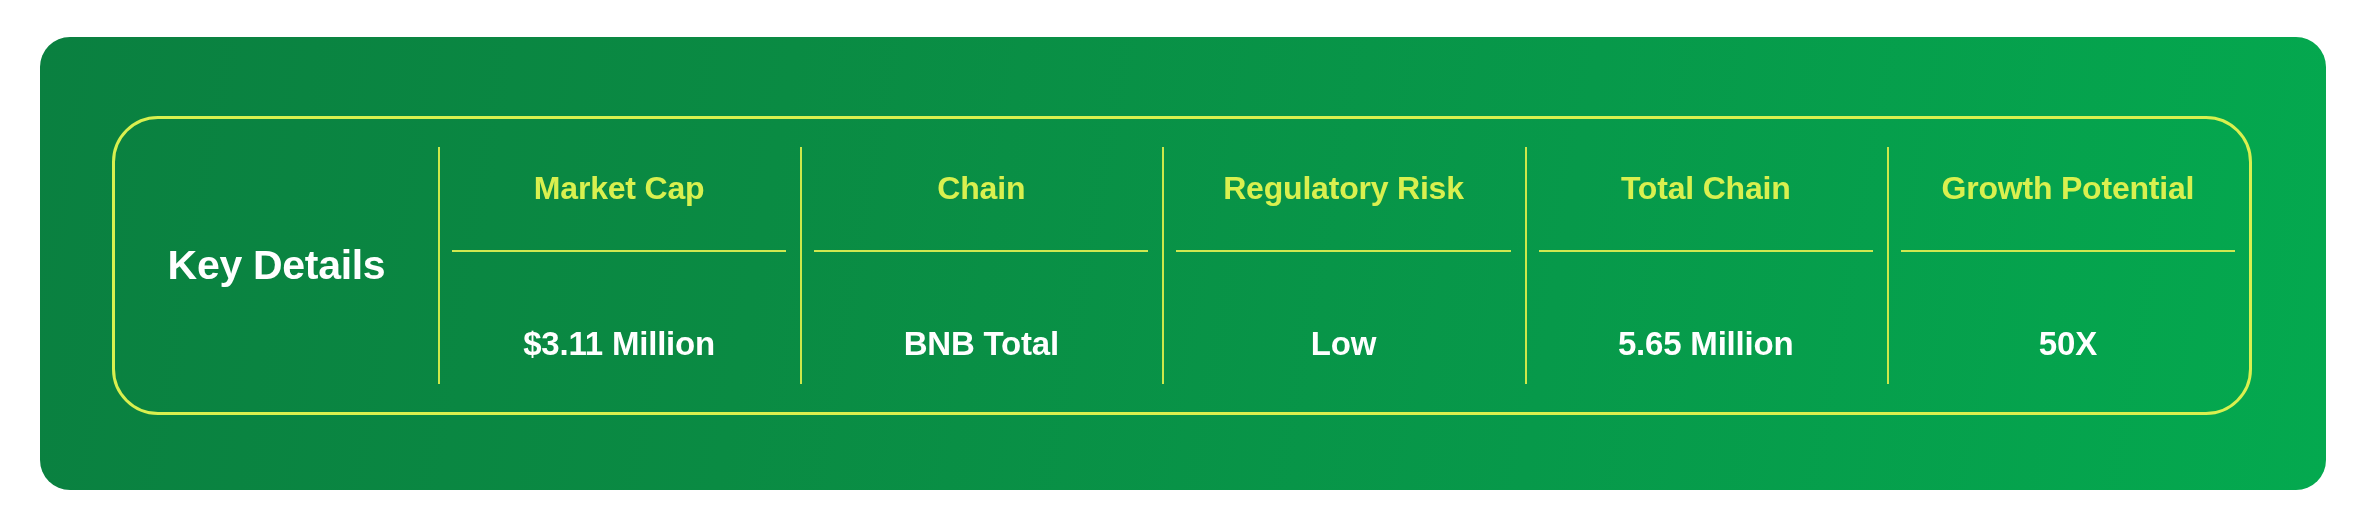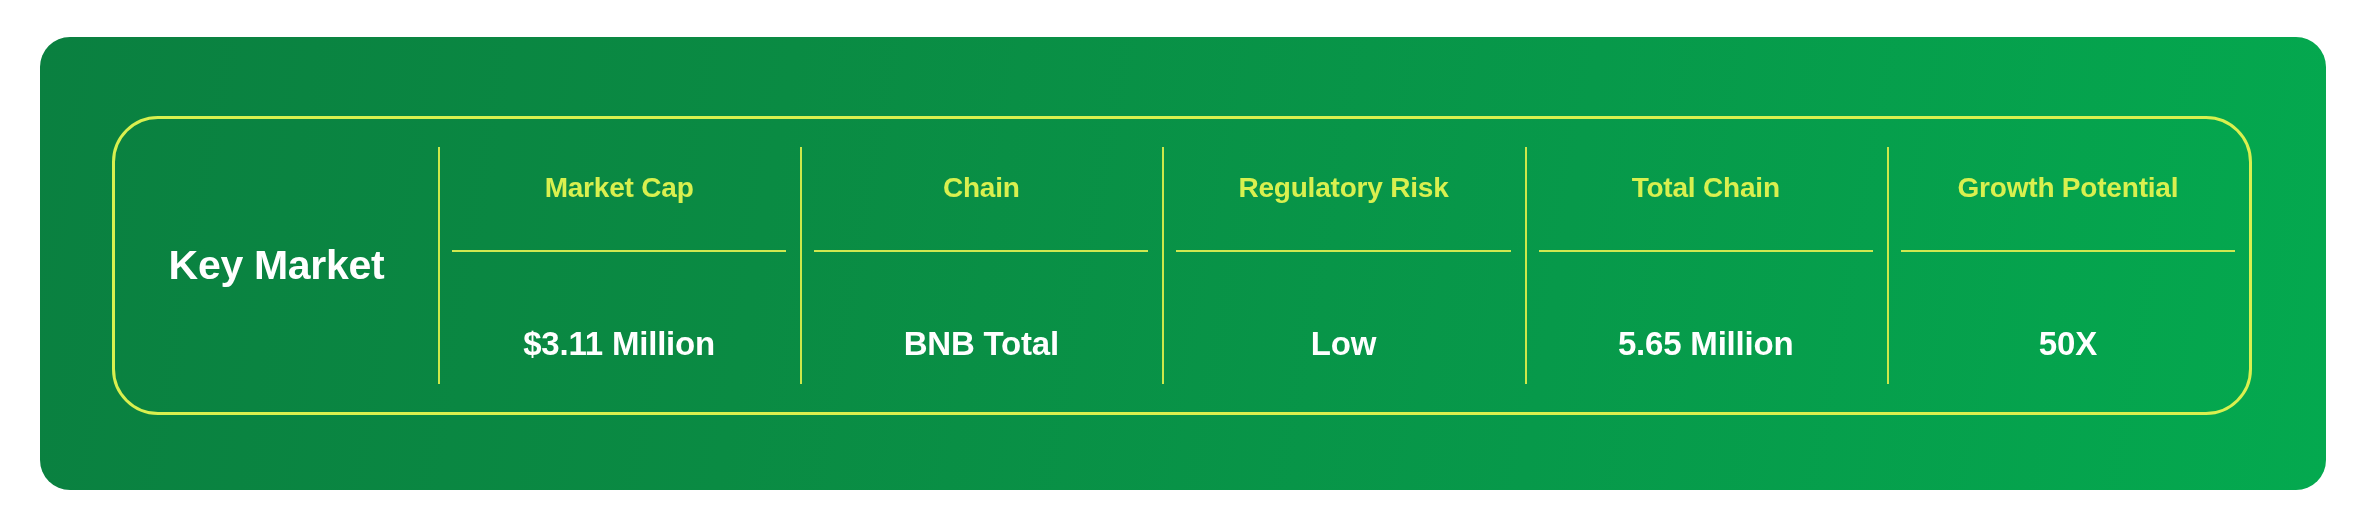--- a/index.html
+++ b/index.html
@@ -83,21 +83,21 @@
 
   .metric-head {
     height: 50%;
     display: flex;
     align-items: center;
     justify-content: center;
     position: relative;
   }
   .metric-head .metric-title {
     color: #d9f04f;
-    font-size: 28px;
+    font-size: 32px;
     font-weight: bold;
     letter-spacing: -0.2px;
     white-space: nowrap;
     margin-top: 6px;
   }
   
   .metric-head::after {
     content: "";
     position: absolute;
     left: 14px;
@@ -124,21 +124,21 @@
   }
 </style>
 </head>
 <body>
 
 <div id="key-details-card">
 
   <div id="key-details-inner">
 
     <div class="label-cell">
-      <span class="label-text">Key Market</span>
+      <span class="label-text">Key Details</span>
     </div>
 
     <div class="metrics">
 
       <div class="metric-col">
         <div class="metric-head">
           <span class="metric-title">Market Cap</span>
         </div>
         <div class="metric-body">
           <span class="metric-value">$3.11 Million</span>

